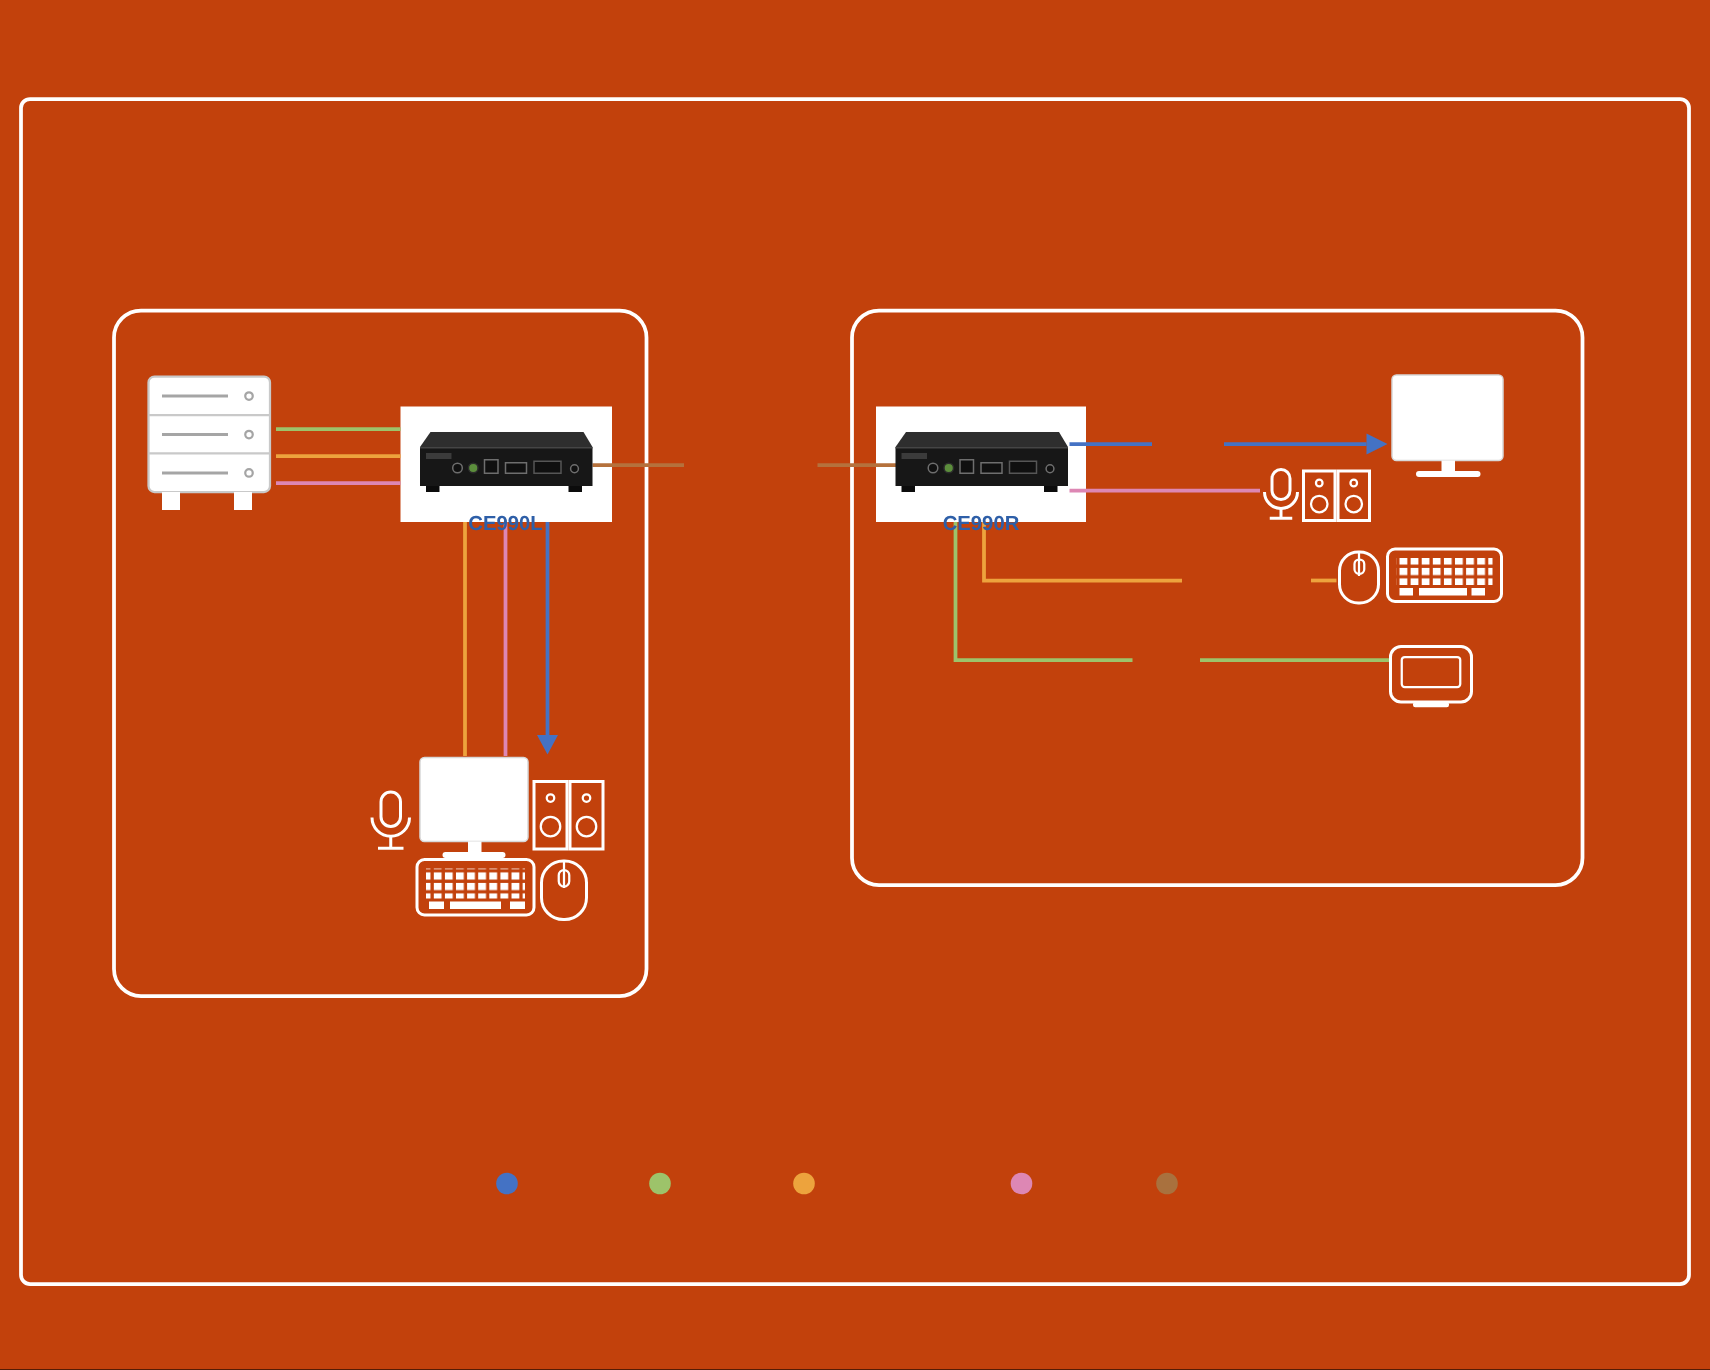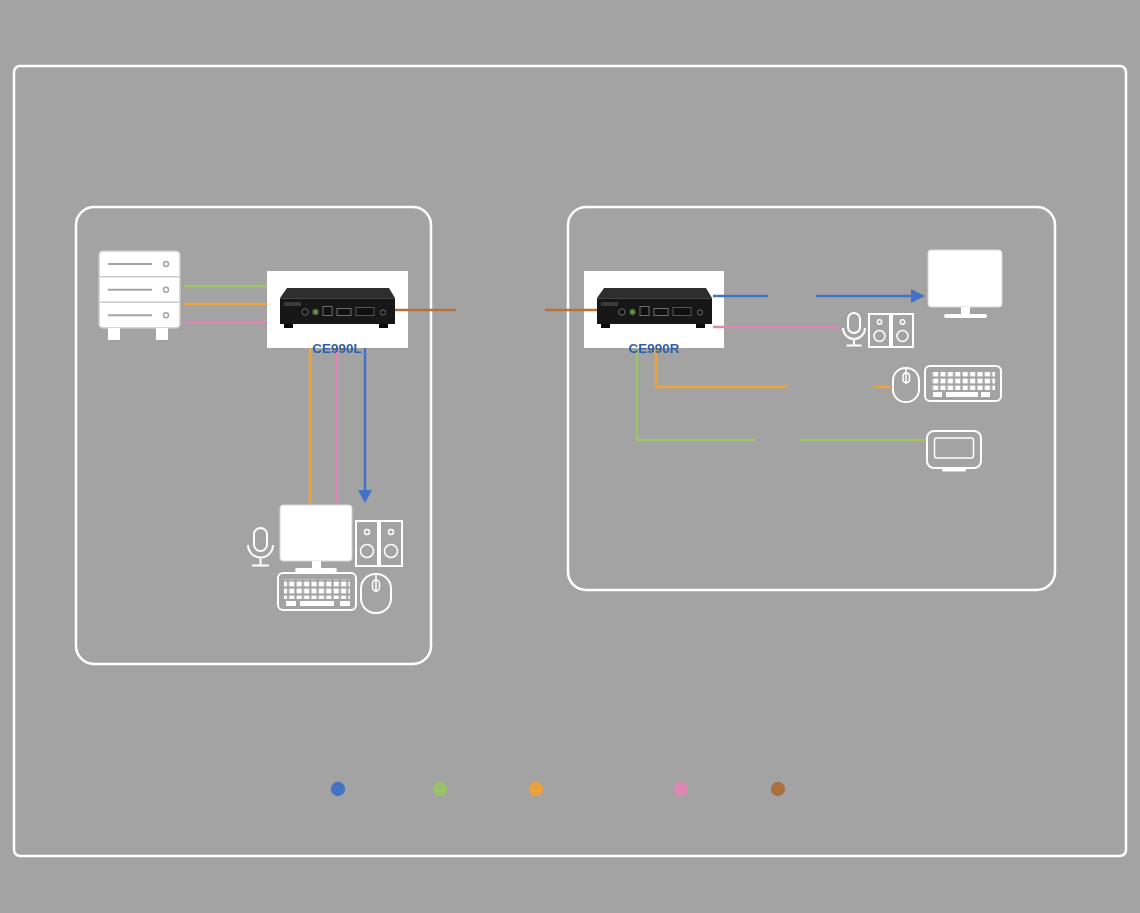--- a/index.html
+++ b/index.html
@@ -4,21 +4,21 @@
 <style>
   html, body {
     margin: 0;
     padding: 0;
     background: #000000;
   }
   .canvas {
     position: relative;
     width: 1140px;
     height: 913px;
-    background: #a3a3a3;
+    background: #c2410c;
     overflow: hidden;
     font-family: "Liberation Sans", sans-serif;
   }
   svg { display: block; }
   .wire { fill: none; stroke-width: 2.5; stroke-linecap: butt; }
   .unit-label {
     font-family: "Liberation Sans", sans-serif;
     font-size: 13.5px;
     font-weight: bold;
     text-anchor: middle;

